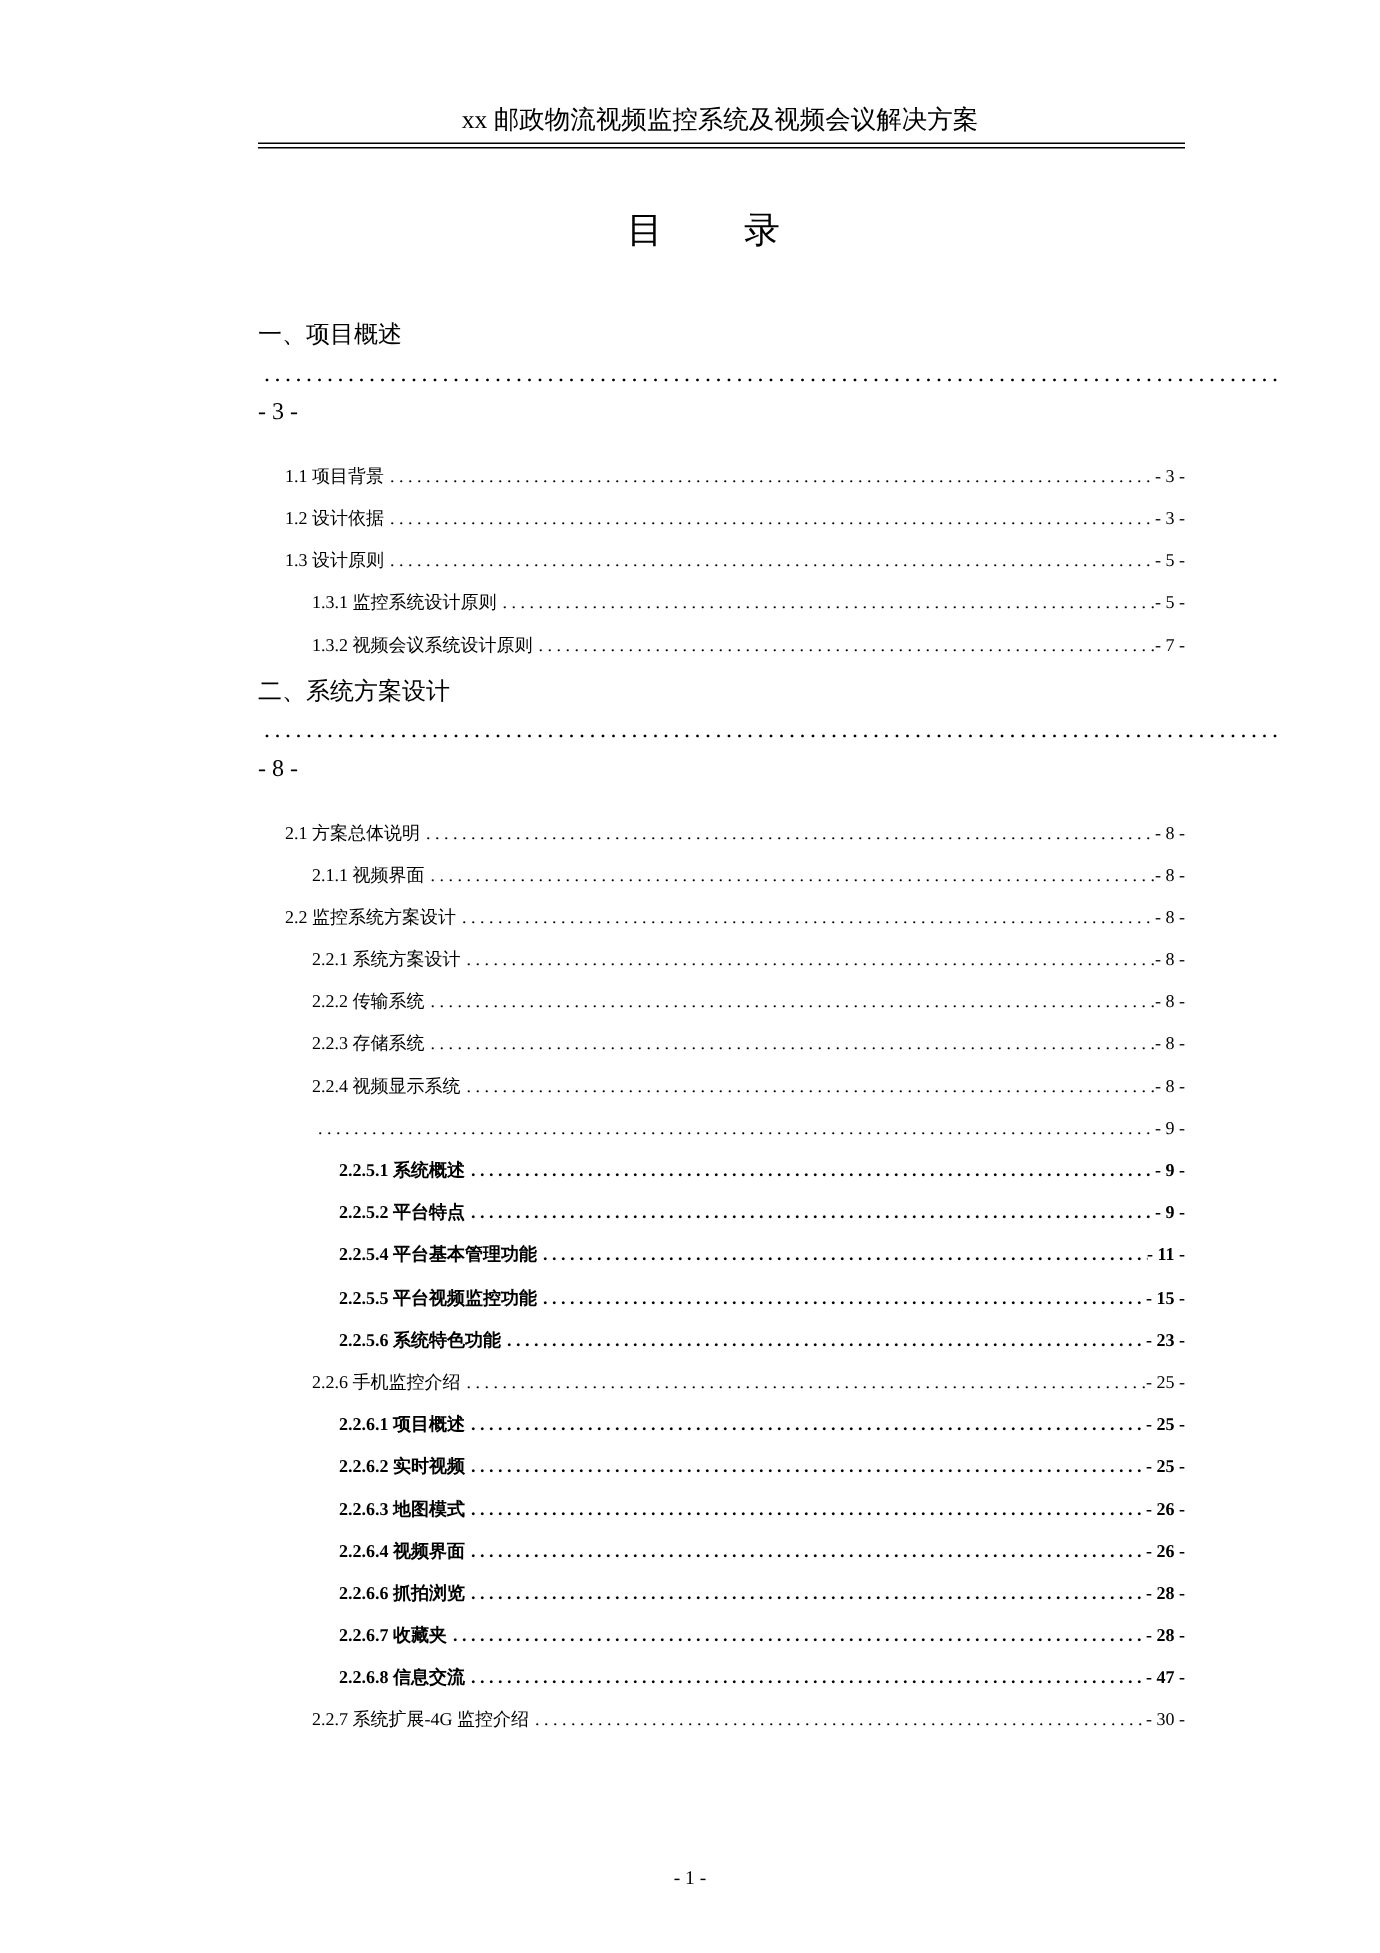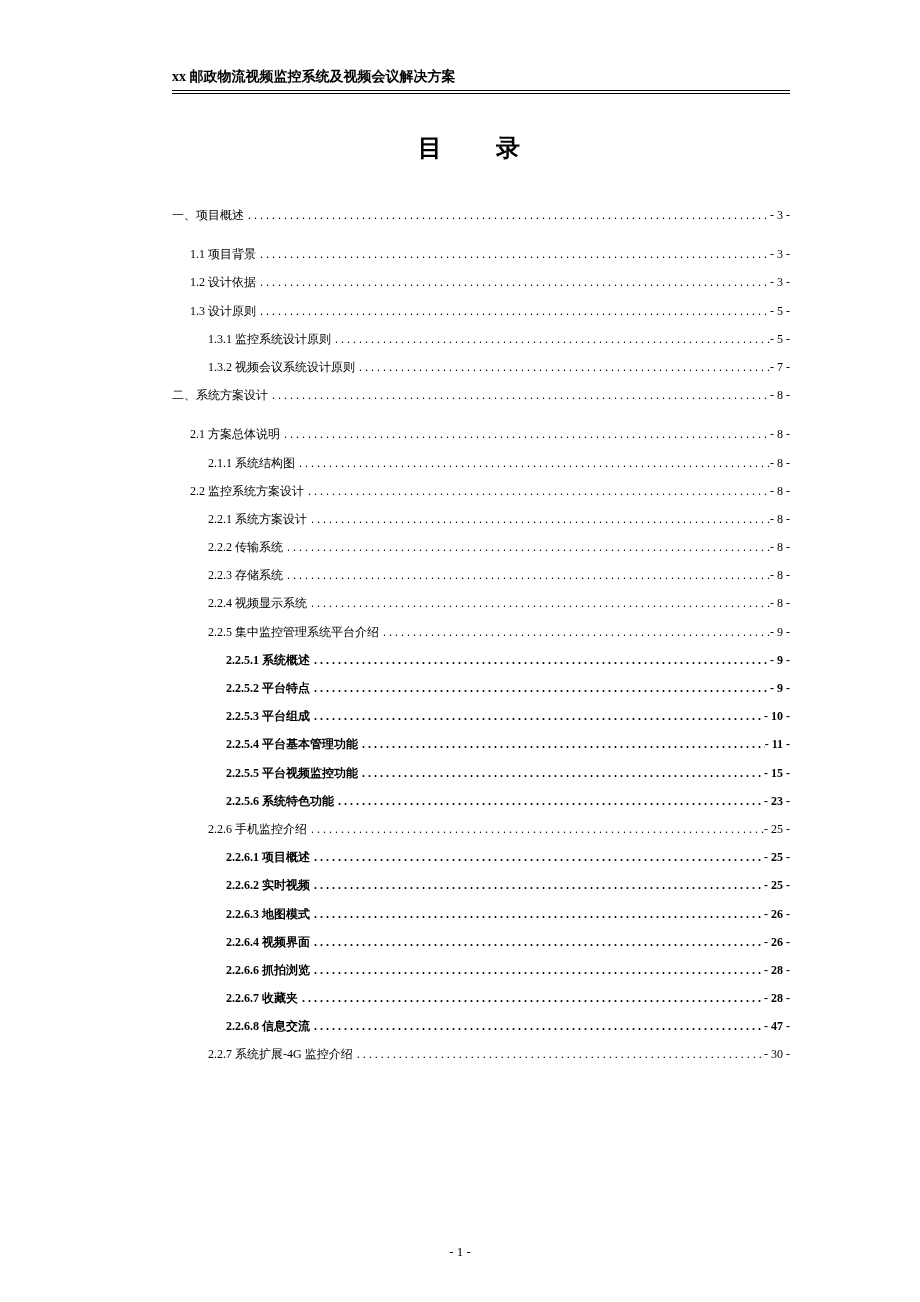--- a/index.html
+++ b/index.html
@@ -11,54 +11,54 @@
       background: #fff;
       font-family: "SimSun", "宋体", serif;
       width: 920px;
       height: 1302px;
       position: relative;
     }
     .page {
       padding: 68px 130px 0 172px;
     }
     .header {
-      text-align: left;
-      font-size: 14px;
+      text-align: center;
+      font-size: 17px;
       color: #000;
       padding-right: 2px;
       margin-bottom: 4px;
-      font-weight: bold;
     }
     .header-line {
       border-bottom: 1px solid #000;
       margin-bottom: 2px;
     }
     .header-line2 {
       border-bottom: 1px solid #000;
       margin-bottom: 38px;
     }
     .toc-title {
       text-align: center;
       font-size: 24px;
-      font-weight: bold;
+      font-weight: normal;
       letter-spacing: 24px;
       margin-bottom: 42px;
     }
     .toc-entry {
       display: flex;
       align-items: baseline;
       font-size: 12px;
       line-height: 1.6;
       margin-bottom: 9px;
       white-space: nowrap;
     }
     .toc-section {
       margin-bottom: 20px;
       margin-top: 8px;
-      font-size: 12px;
+      font-size: 16px;
+      flex-direction: column;
     }
     .toc-label {
       flex-shrink: 0;
     }
     .toc-leader {
       flex: 1;
       overflow: hidden;
       letter-spacing: 3px;
       padding: 0 4px;
     }
@@ -124,21 +124,21 @@
         <span class="toc-label">二、系统方案设计</span>
         <span class="toc-leader"></span>
         <span class="toc-page">- 8 -</span>
       </div>
       <div class="toc-entry indent-1">
         <span class="toc-label">2.1 方案总体说明 </span>
         <span class="toc-leader"></span>
         <span class="toc-page">- 8 -</span>
       </div>
       <div class="toc-entry indent-2">
-        <span class="toc-label">2.1.1 系统结构图</span>
+        <span class="toc-label">2.1.1 视频界面</span>
         <span class="toc-leader"></span>
         <span class="toc-page">- 8 -</span>
       </div>
       <div class="toc-entry indent-1">
         <span class="toc-label">2.2 监控系统方案设计 </span>
         <span class="toc-leader"></span>
         <span class="toc-page">- 8 -</span>
       </div>
       <div class="toc-entry indent-2">
         <span class="toc-label">2.2.1 系统方案设计</span>
@@ -154,38 +154,32 @@
         <span class="toc-label">2.2.3 存储系统</span>
         <span class="toc-leader"></span>
         <span class="toc-page">- 8 -</span>
       </div>
       <div class="toc-entry indent-2">
         <span class="toc-label">2.2.4 视频显示系统</span>
         <span class="toc-leader"></span>
         <span class="toc-page">- 8 -</span>
       </div>
       <div class="toc-entry indent-2">
-        <span class="toc-label">2.2.5 集中监控管理系统平台介绍</span>
         <span class="toc-leader"></span>
         <span class="toc-page">- 9 -</span>
       </div>
       <div class="toc-entry indent-3">
         <span class="toc-label">2.2.5.1 系统概述</span>
         <span class="toc-leader"></span>
         <span class="toc-page">- 9 -</span>
       </div>
       <div class="toc-entry indent-3">
         <span class="toc-label">2.2.5.2 平台特点</span>
         <span class="toc-leader"></span>
         <span class="toc-page">- 9 -</span>
-      </div>
-      <div class="toc-entry indent-3">
-        <span class="toc-label">2.2.5.3 平台组成</span>
-        <span class="toc-leader"></span>
-        <span class="toc-page">- 10 -</span>
       </div>
       <div class="toc-entry indent-3">
         <span class="toc-label">2.2.5.4 平台基本管理功能</span>
         <span class="toc-leader"></span>
         <span class="toc-page">- 11 -</span>
       </div>
       <div class="toc-entry indent-3">
         <span class="toc-label">2.2.5.5 平台视频监控功能</span>
         <span class="toc-leader"></span>
         <span class="toc-page">- 15 -</span>

